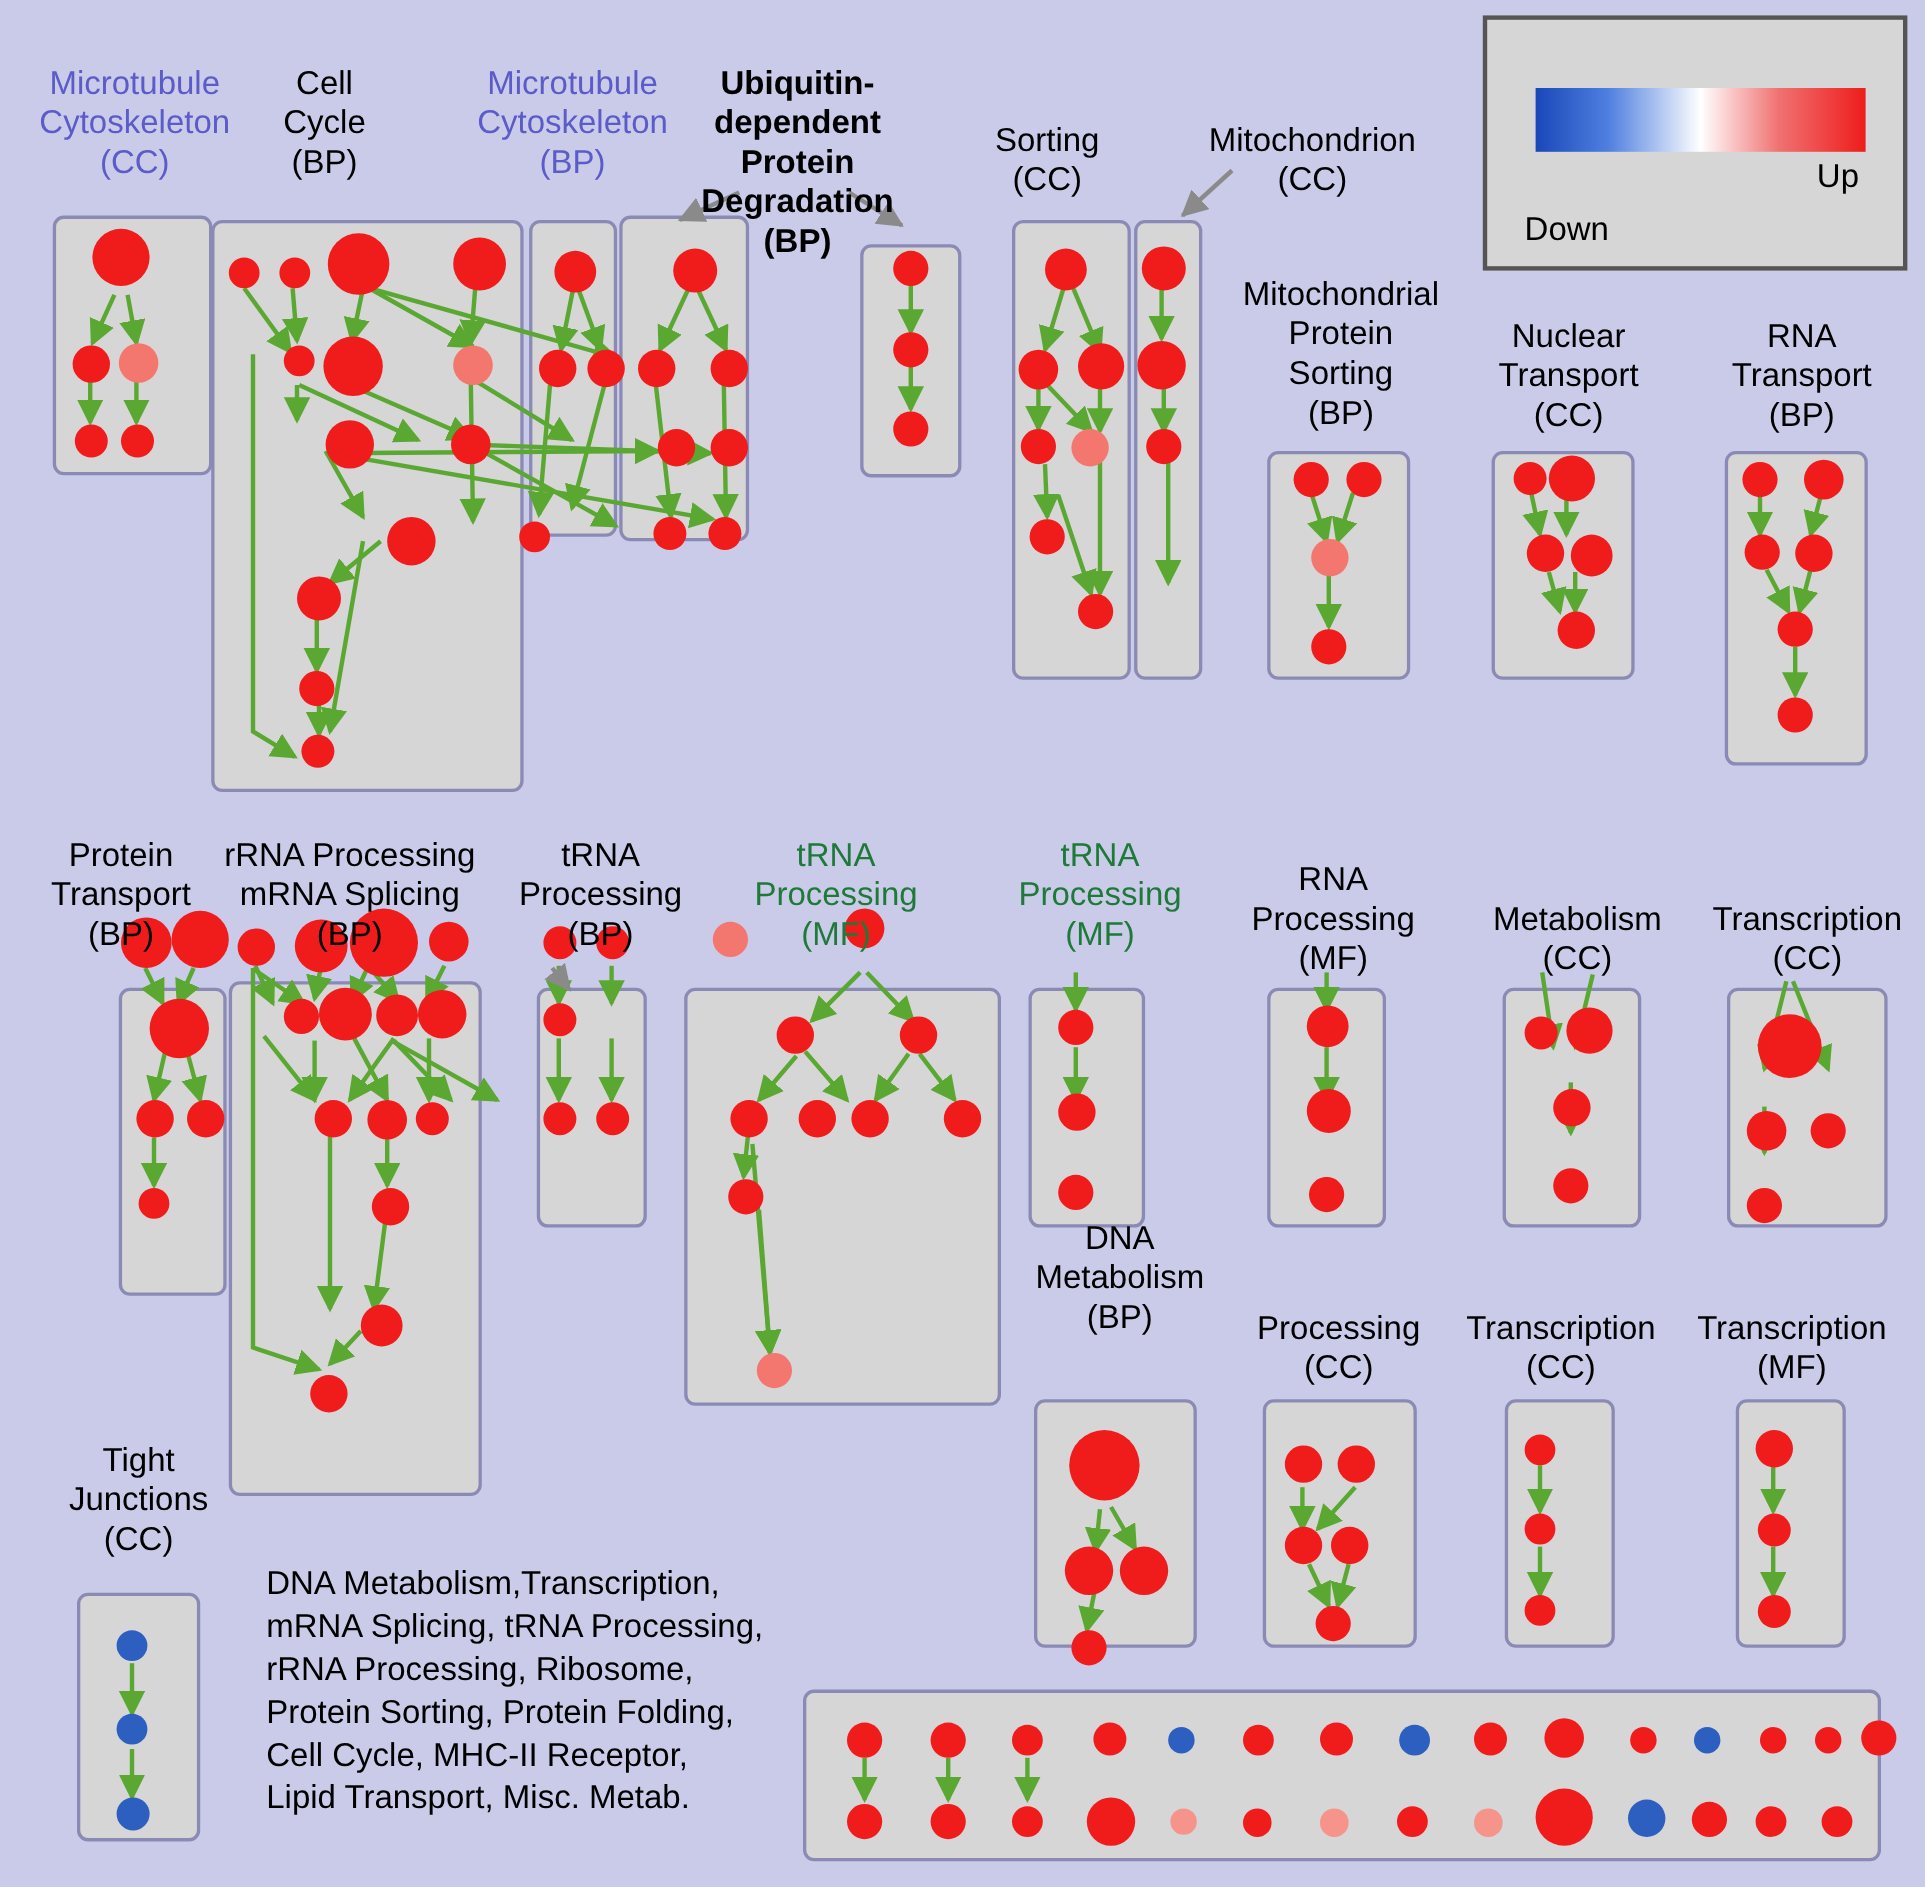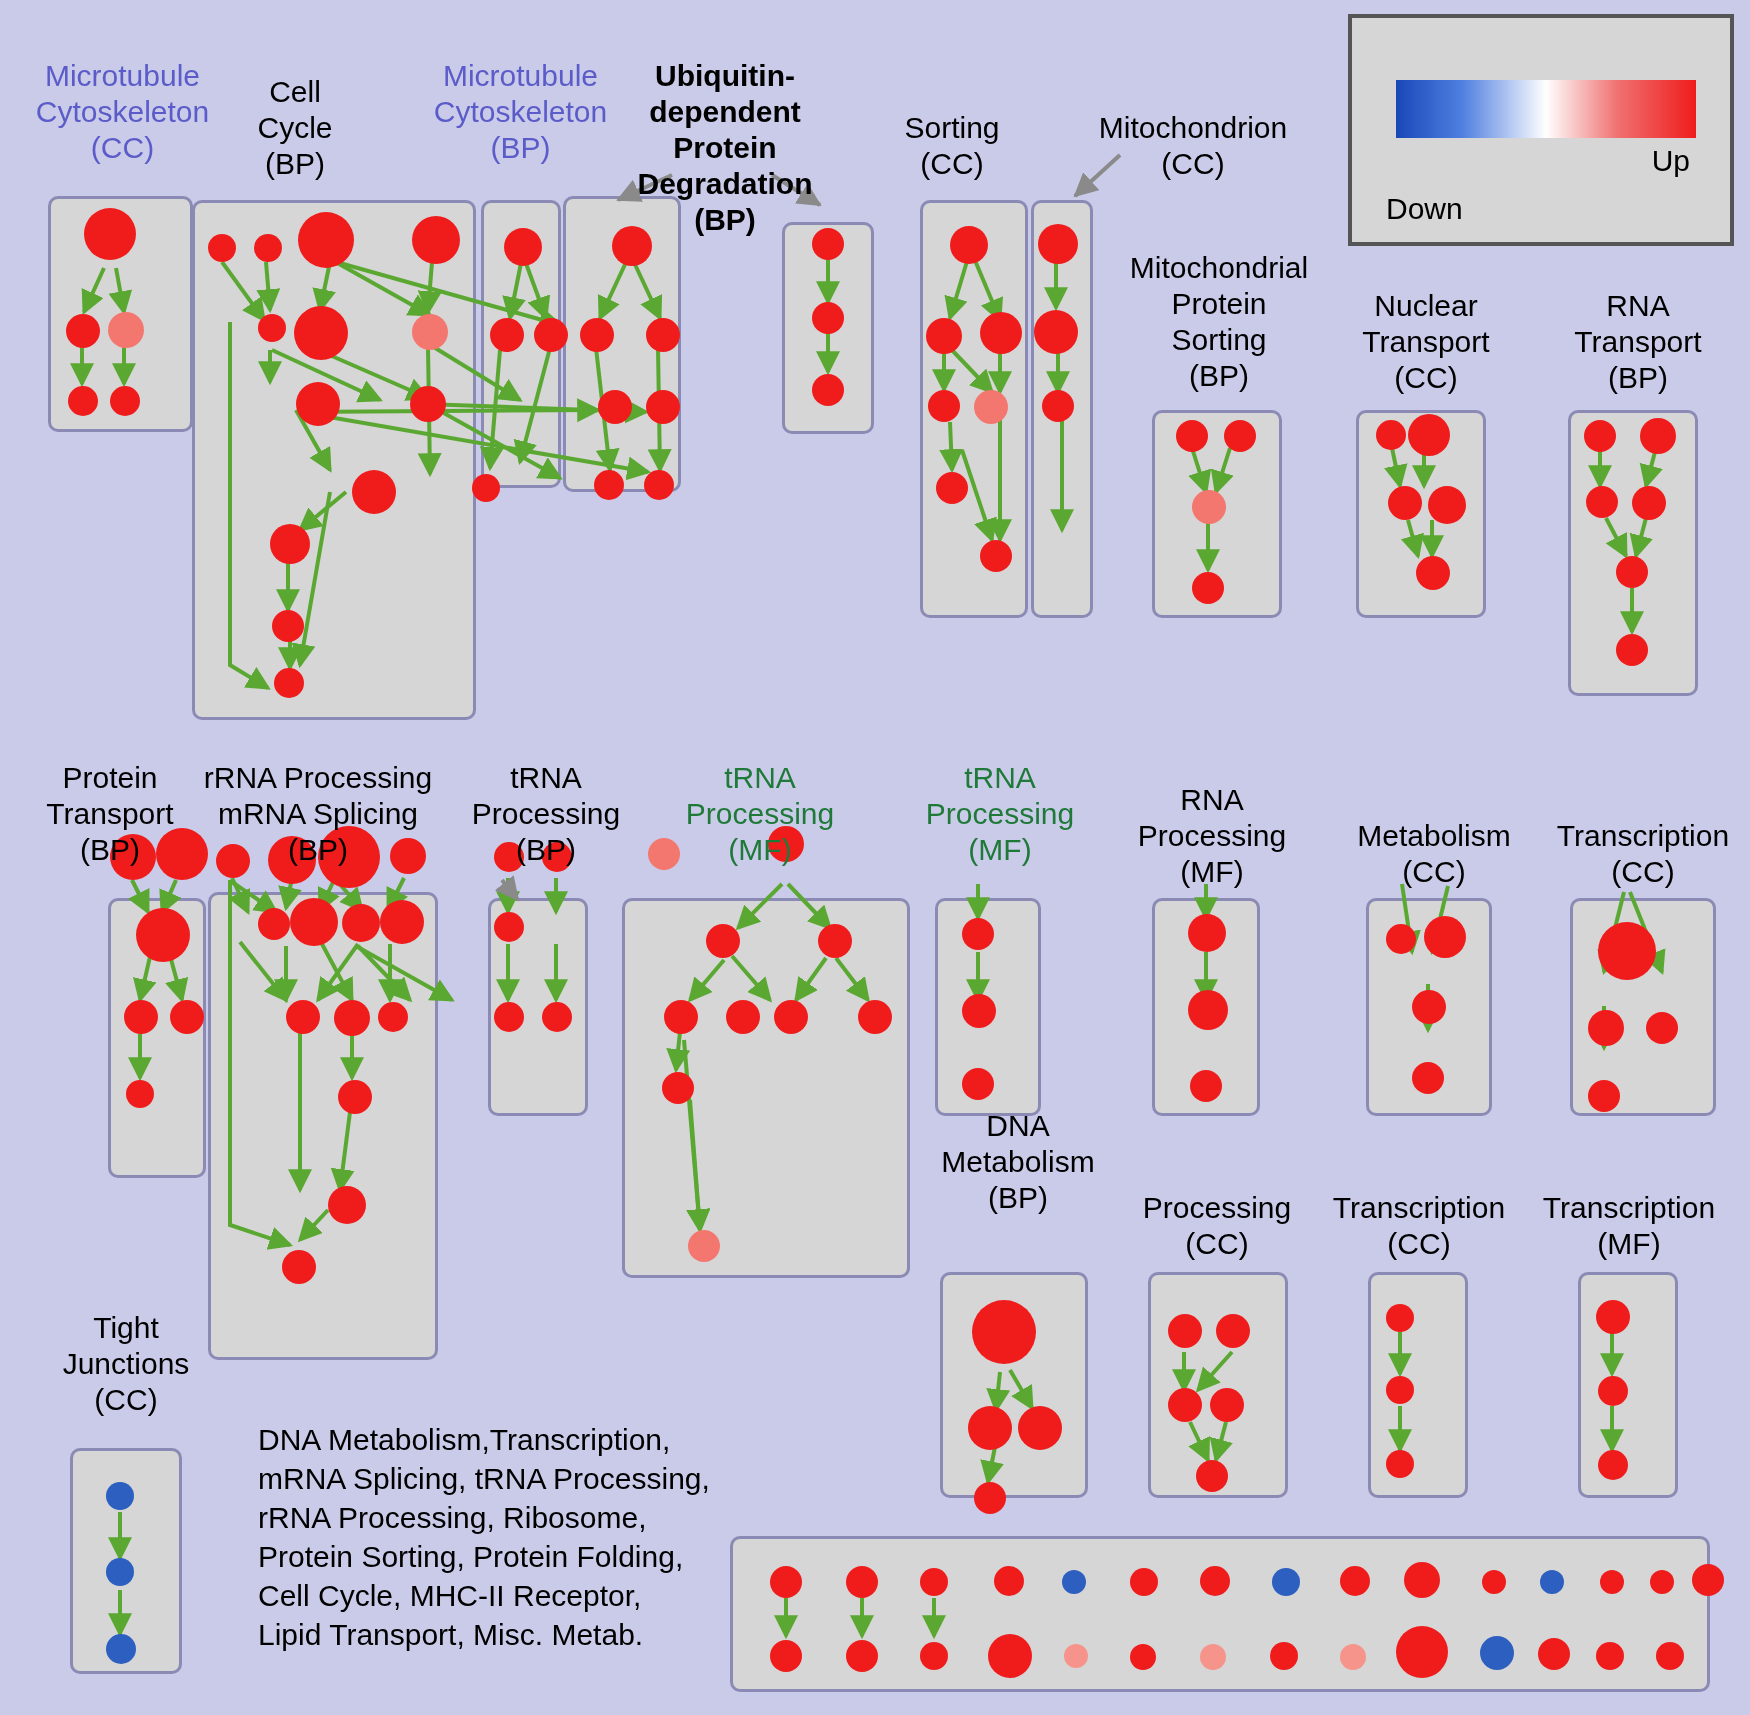--- a/index.html
+++ b/index.html
@@ -15,21 +15,21 @@
     position:absolute;
     color:#000;
     font-size:30px;
     line-height:36px;
     text-align:center;
     white-space:pre-line;
     font-family:"Liberation Sans", sans-serif;
   }
   .label.purple{color:#5b5bc9;}
   .label.green{color:#1f7a3a;}
-  .label.left{text-align:left;margin-left:16px;}
+  .label.left{text-align:left;}
   .box{
     position:absolute;
     background:#d6d6d6;
     border:3px solid #8a8ab5;
     border-radius:10px;
     box-sizing:border-box;
   }
   .node{
     position:absolute;
     border-radius:50%;
@@ -427,21 +427,21 @@
   <div class="node" style="left:1340px;top:1644px;width:26px;height:26px;background:#f6948c;"></div>
   <div class="node" style="left:1396px;top:1626px;width:52px;height:52px;"></div>
   <div class="node" style="left:1480px;top:1636px;width:34px;height:34px;background:#2c5fbf;"></div>
   <div class="node" style="left:1538px;top:1638px;width:32px;height:32px;"></div>
   <div class="node" style="left:1596px;top:1642px;width:28px;height:28px;"></div>
   <div class="node" style="left:1656px;top:1642px;width:28px;height:28px;"></div>
 
   <div class="label purple" style="left:10px;top:58px;width:225px;">Microtubule
 Cytoskeleton
 (CC)</div>
-  <div class="label" style="left:230px;top:58px;width:130px;margin-top:16px;">Cell
+  <div class="label" style="left:230px;top:58px;width:130px;">Cell
 Cycle
 (BP)</div>
   <div class="label purple" style="left:408px;top:58px;width:225px;">Microtubule
 Cytoskeleton
 (BP)</div>
   <div class="label" style="left:630px;top:58px;width:190px;font-weight:bold;">Ubiquitin-
 dependent
 Protein
 Degradation
 (BP)</div>

